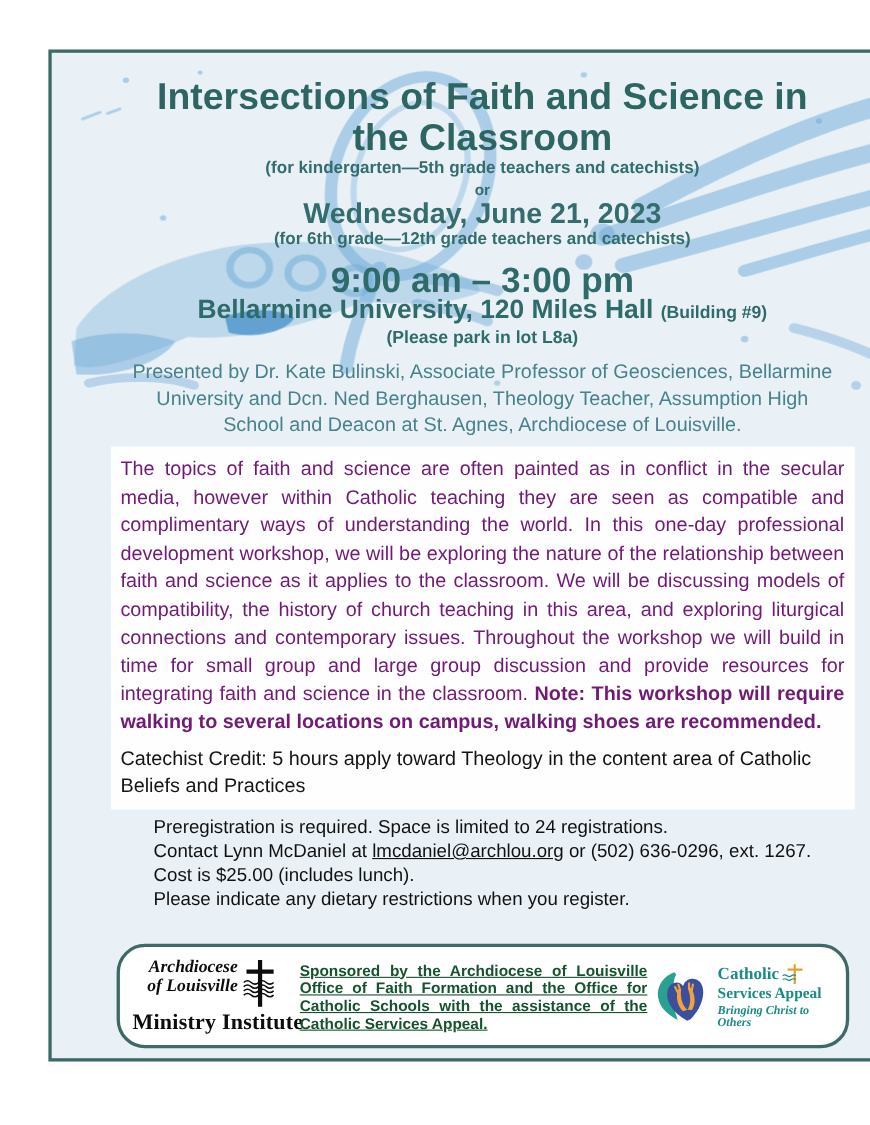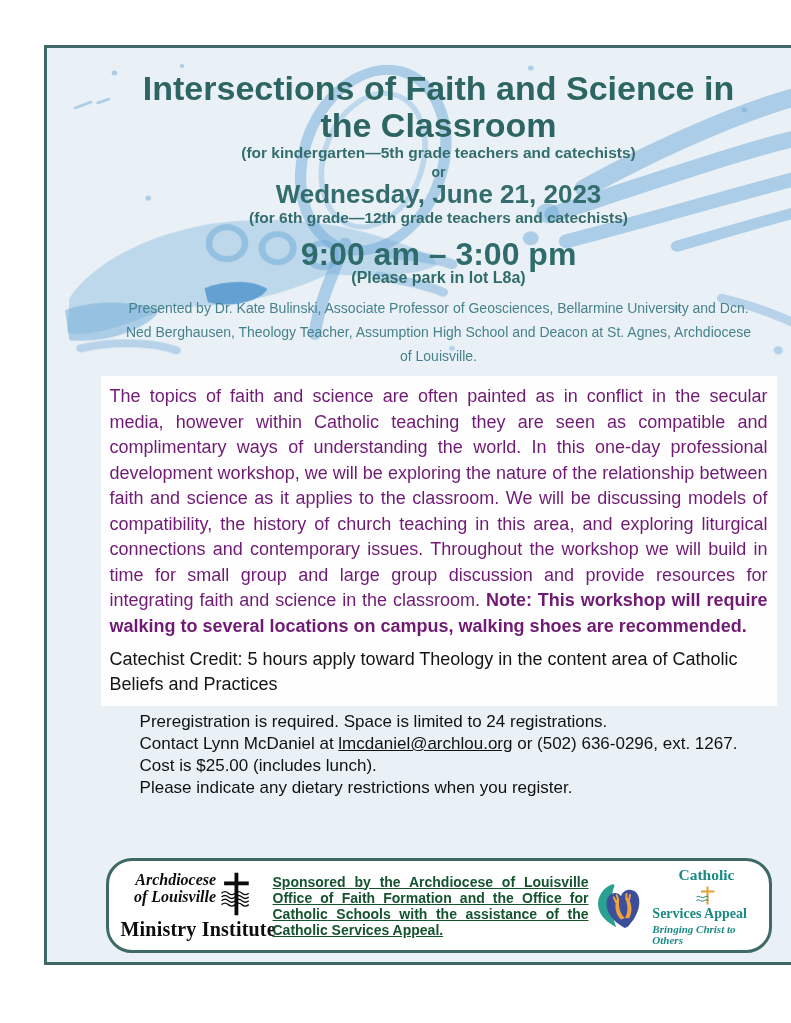--- a/index.html
+++ b/index.html
@@ -15,40 +15,40 @@
   .content{position:relative;z-index:1;height:100%;display:flex;flex-direction:column;align-items:center;}
   .title{margin-top:22px;width:610px;text-align:center;font-size:34px;line-height:37px;font-weight:bold;color:#2d6563;}
   .date{font-size:26px;font-weight:bold;color:#346d6d;line-height:29px;}
   .d1{margin-top:8px;}
   .audience{font-size:15.5px;font-weight:bold;color:#346d6d;line-height:18px;}
   .or{font-size:14px;font-weight:bold;color:#346d6d;line-height:16px;margin-top:2px;text-align:right;}
   .time{margin-top:14px;font-size:32px;font-weight:bold;color:#2f6b6a;line-height:27px;}
   .loc{font-size:24px;font-weight:bold;color:#2f6b6a;line-height:27px;}
   .bldg{font-size:16px;}
   .park{font-size:16px;font-weight:bold;color:#2f6b6a;line-height:19px;}
-  .presenter{margin-top:9px;width:640px;text-align:center;font-size:14px;line-height:24px;color:#47828c;}
+  .presenter{margin-top:9px;width:640px;text-align:center;font-size:18px;line-height:24px;color:#47828c;}
   .whitebox{margin-top:8px;width:676px;background:#fefefe;padding:8px 9px 9px;box-sizing:border-box;}
   .desc{margin:0;font-size:18px;line-height:25.5px;color:#701a75;text-align:justify;}
   .desc b{font-weight:bold;}
   .credit{margin:8px 0 0;font-size:18px;line-height:25px;color:#141414;text-align:left;}
   .reg{margin-top:5px;text-align:left;font-size:17px;line-height:22px;color:#111111;}
   .reg a{color:#111111;text-decoration:underline;cursor:pointer;}
   .banner{
     position:absolute;left:50%;bottom:9px;transform:translateX(-50%);
     width:666px;height:95px;background:#ffffff;border:3px solid #3e6966;border-radius:26px;
     box-sizing:border-box;display:flex;align-items:center;padding:0 8px 0 12px;gap:6px;z-index:2;
   }
   .mi{flex:1;color:#0c0c0c;min-width:0;}
   .mi-top{display:flex;align-items:flex-start;justify-content:center;gap:3px;font-weight:bold;}
   .mi-it{font-family:"Liberation Serif",serif;font-style:italic;font-size:16px;line-height:17px;text-align:right;}
   .mi-name{font-family:"Liberation Serif",serif;font-weight:bold;font-size:20px;letter-spacing:.2px;text-align:center;margin-top:1px;white-space:nowrap;}
   .sponsor{flex:none;width:316px;font-size:14px;font-weight:bold;line-height:16px;color:#14532d;text-align:justify;text-decoration:underline;}
   .csa{flex:none;width:166px;display:flex;align-items:center;gap:4px;}
   .csa-text{color:#1b8a84;font-family:"Liberation Serif",serif;min-width:0;}
-  .csa-l1{font-size:15.5px;font-weight:bold;display:flex;align-items:center;gap:3px;line-height:17px;flex-direction:column;}
+  .csa-l1{font-size:15.5px;font-weight:bold;display:flex;align-items:center;gap:3px;line-height:17px;}
   .csa-l2{font-size:14px;font-weight:bold;line-height:16px;}
   .csa-tag{font-size:11px;font-style:italic;font-weight:bold;margin-top:2px;line-height:11px;}
 </style>
 </head>
 <body>
 
 <div class="frame">
 
   <svg class="sketch" viewBox="0 0 696 913" preserveAspectRatio="none" aria-hidden="true">
     <g fill="none" stroke="#6ea9d8" stroke-linecap="round" opacity="0.5">
@@ -94,20 +94,24 @@
   <div class="content">
 
     <div class="title">Intersections of Faith and Science in the Classroom</div>
 
     <div class="audience">(for kindergarten—5th grade teachers and catechists)</div>
     <div class="or">or</div>
     <div class="date">Wednesday, June 21, 2023</div>
     <div class="audience">(for 6th grade—12th grade teachers and catechists)</div>
 
     <div class="time">9:00 am – 3:00 pm</div>
+    <div class="loc">
+      <span>Bellarmine University, 120 Miles Hall</span>
+      <span class="bldg">(Building #9)</span>
+    </div>
     <div class="park">(Please park in lot L8a)</div>
 
     <div class="presenter">Presented by Dr. Kate Bulinski, Associate Professor of Geosciences, Bellarmine University and Dcn. Ned Berghausen, Theology Teacher, Assumption High School and Deacon at St. Agnes, Archdiocese of Louisville.</div>
 
     <div class="whitebox">
       <p class="desc"><span>The topics of faith and science are often painted as in conflict in the secular media, however within Catholic teaching they are seen as compatible and complimentary ways of understanding the world. In this one-day professional development workshop, we will be exploring the nature of the relationship between faith and science as it applies to the classroom.  We will be discussing models of compatibility, the history of church teaching in this area, and exploring liturgical connections and contemporary issues.  Throughout the workshop we will build in time for small group and large group discussion and provide resources for integrating faith and science in the classroom. </span><b>Note: This workshop will require walking to several locations on campus, walking shoes are recommended.</b></p>
       <p class="credit">Catechist Credit: 5 hours apply toward Theology in the content area of Catholic Beliefs and Practices</p>
     </div>
 
     <div class="reg">

